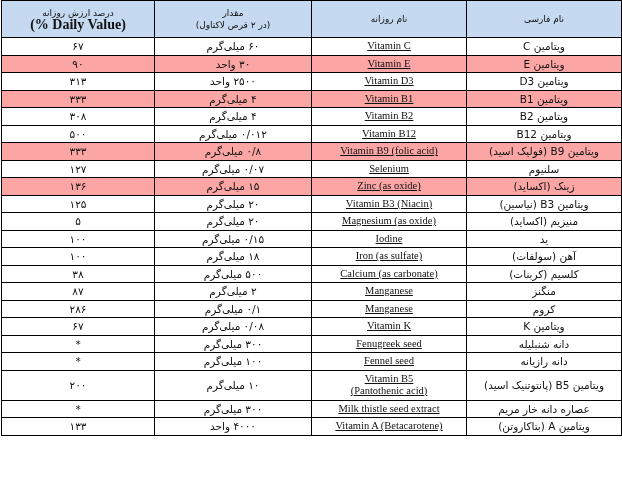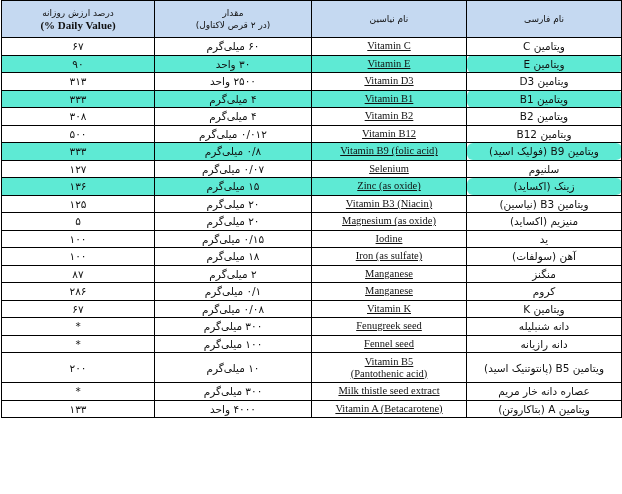--- a/index.html
+++ b/index.html
@@ -3,28 +3,28 @@
 <meta charset="utf-8">
 <style>
   html, body { margin:0; padding:0; background:#ffffff; }
   body { width:622px; height:494px; overflow:hidden; position:relative; font-family:"Liberation Serif", serif; }
   table.nutri { position:absolute; left:1px; top:0; width:620px; border-collapse:collapse; table-layout:fixed; }
   table.nutri th, table.nutri td {
     border:1.5px solid #000; text-align:center; vertical-align:middle; padding:0 4px;
     font-size:10.5px; color:#111; line-height:12px; overflow:hidden; white-space:nowrap;
   }
   table.nutri th { background:#c5d9f1; font-weight:normal; height:36px; font-size:10px; }
-  table.nutri th .en { font-weight:bold; font-size:11px; font-family:"Liberation Serif", serif; }
+  table.nutri th .en { font-weight:bold; font-size:14px; font-family:"Liberation Serif", serif; }
   table.nutri th .fa { font-family:"DejaVu Sans", sans-serif; font-size:9px; }
   table.nutri td { height:16.5px; }
-  table.nutri tr.shaded td { background:#5eead4; }
+  table.nutri tr.shaded td { background:#fca5a5; }
   table.nutri tr.tall td { height:29px; white-space:normal; }
   td.fa, td.amt, td.dv { font-family:"DejaVu Sans", sans-serif; font-size:8.5px; }
   td.en { font-family:"Liberation Serif", serif; font-size:11px;text-decoration:underline; }
-  td.fa { direction:rtl;border-radius:6px; }
+  td.fa { direction:rtl; }
   td.amt { direction:rtl; }
   col.c-dv { width:153px; } col.c-amt { width:157px; } col.c-en { width:155px; } col.c-fa { width:155px; }
 </style>
 </head>
 <body>
 
 <table class="nutri">
   <colgroup>
       <col class="c-dv">
       <col class="c-amt">
@@ -34,21 +34,21 @@
   <thead>
     <tr>
       <th>
         <div class="fa">درصد ارزش روزانه</div>
         <div class="en">(% Daily Value)</div>
       </th>
       <th>
         <div class="fa">مقدار</div>
         <div class="fa">(در ۲ قرص لاکتاول)</div>
       </th>
-      <th><span class="fa">نام نیاسین</span></th>
+      <th><span class="fa">نام روزانه</span></th>
       <th><span class="fa">نام فارسی</span></th>
     </tr>
   </thead>
   <tbody id="tbody">
       <tr>
         <td class="dv">۶۷</td>
         <td class="amt">۶۰ میلی‌گرم</td>
         <td class="en">Vitamin C</td>
         <td class="fa">ویتامین C</td>
       </tr>
@@ -118,20 +118,26 @@
         <td class="en">Iodine</td>
         <td class="fa">ید</td>
       </tr>
       <tr>
         <td class="dv">۱۰۰</td>
         <td class="amt">۱۸ میلی‌گرم</td>
         <td class="en">Iron (as sulfate)</td>
         <td class="fa">آهن (سولفات)</td>
       </tr>
       <tr>
+        <td class="dv">۳۸</td>
+        <td class="amt">۵۰۰ میلی‌گرم</td>
+        <td class="en">Calcium (as carbonate)</td>
+        <td class="fa">کلسیم (کربنات)</td>
+      </tr>
+      <tr>
         <td class="dv">۸۷</td>
         <td class="amt">۲ میلی‌گرم</td>
         <td class="en">Manganese</td>
         <td class="fa">منگنز</td>
       </tr>
       <tr>
         <td class="dv">۲۸۶</td>
         <td class="amt">۰/۱ میلی‌گرم</td>
         <td class="en">Manganese</td>
         <td class="fa">کروم</td>

